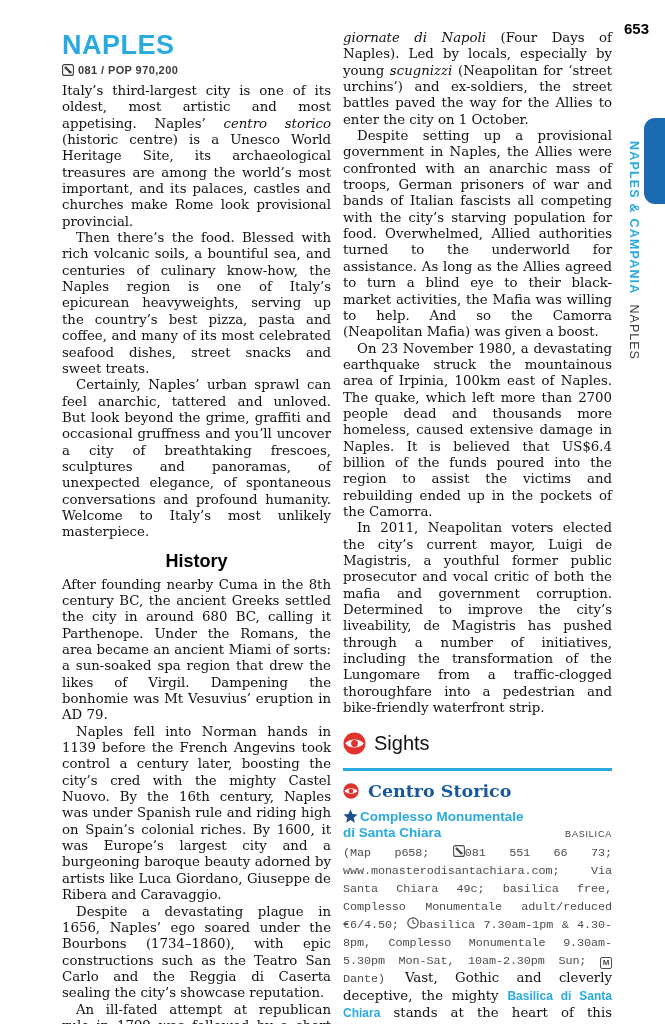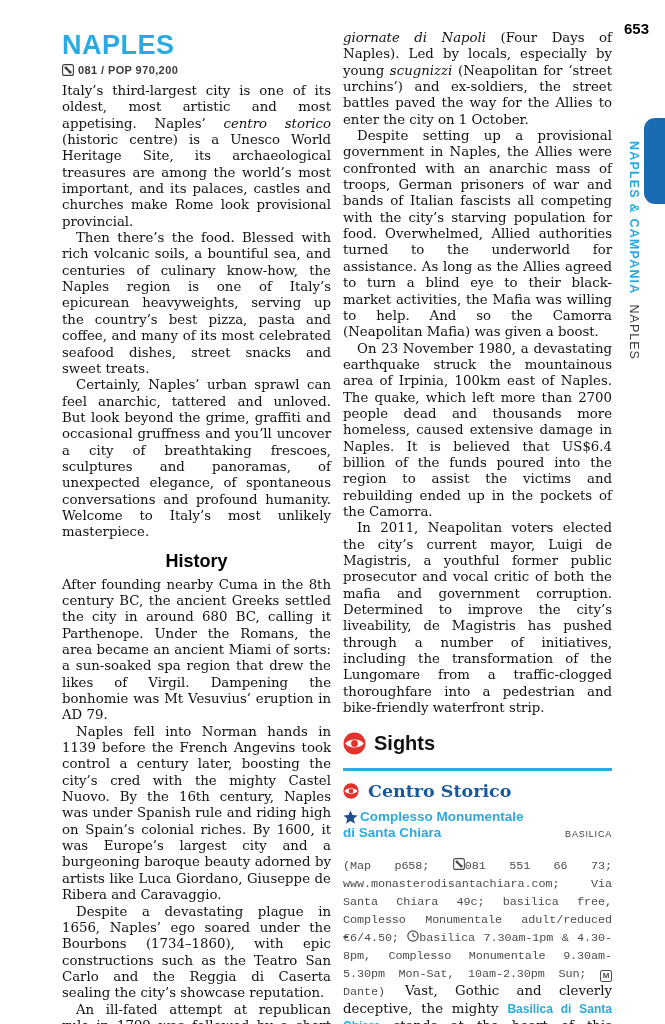--- a/index.html
+++ b/index.html
@@ -20,29 +20,29 @@
   h1.city{margin:0 0 3px 0;font-family:"Liberation Sans",sans-serif;font-weight:bold;
           font-size:27px;letter-spacing:0.5px;}
   .phoneline{display:flex;align-items:flex-start;gap:4px;margin:0 0 7px 0;
              font-family:"Liberation Sans",sans-serif;font-size:11px;color:#3c3c3c;
              letter-spacing:0.4px;font-weight:bold;}
   p.bp{margin:0;font-size:13.3px;line-height:16.35px;text-align:justify;hyphens:auto;}
   p.ind{text-indent:14px;}
   h2.hist{margin:10px 0 5px 0;font-family:"Liberation Sans",sans-serif;font-weight:bold;
           font-size:18px;color:#000;text-align:center;}
   .sights-head{display:flex;align-items:center;gap:8px;margin:16px 0 0 0;
-               font-family:"Liberation Sans",sans-serif;font-weight:bold;font-size:20px;}
+               font-family:"Liberation Sans",sans-serif;font-weight:normal;font-size:20px;}
   .divider{height:3px;margin:13px 0 10px 0;}
   .sub-head{display:flex;align-items:center;gap:9px;margin:0 0 8px 0;
             font-family:"DejaVu Serif",serif;font-weight:bold;font-size:17.5px;}
-  .lt-line1{display:flex;align-items:center;gap:2px;font-family:"Liberation Sans",sans-serif;
+  .lt-line1{display:flex;gap:2px;font-family:"Liberation Sans",sans-serif;
             font-weight:bold;font-size:13.5px;line-height:16px;}
   .lt-line2{display:flex;align-items:baseline;justify-content:space-between;
             font-family:"Liberation Sans",sans-serif;font-weight:bold;font-size:13.5px;
-            line-height:16px;margin-bottom:15px;}
+            line-height:16px;margin-bottom:2px;}
   .cat{font-family:"Liberation Sans",sans-serif;font-weight:normal;font-size:9px;
        letter-spacing:0.8px;color:#3c3c3c;}
   p.listing{margin:0;font-size:13.3px;line-height:15.9px;text-align:justify;
             overflow-wrap:anywhere;hyphens:auto;}
   .det{font-family:Liberation Mono, monospace;font-size:11.8px;color:#4d4d4d;
        letter-spacing:-0.1px;}
   .ref{font-family:"Liberation Sans",sans-serif;font-weight:bold;font-size:12px;}
   .icon{display:inline-block;vertical-align:-1px;}
   .metro-box{display:inline-block;width:10px;height:10px;border:1px solid #4d4d4d;
              border-radius:2px;font-family:"Liberation Sans",sans-serif;font-weight:bold;

